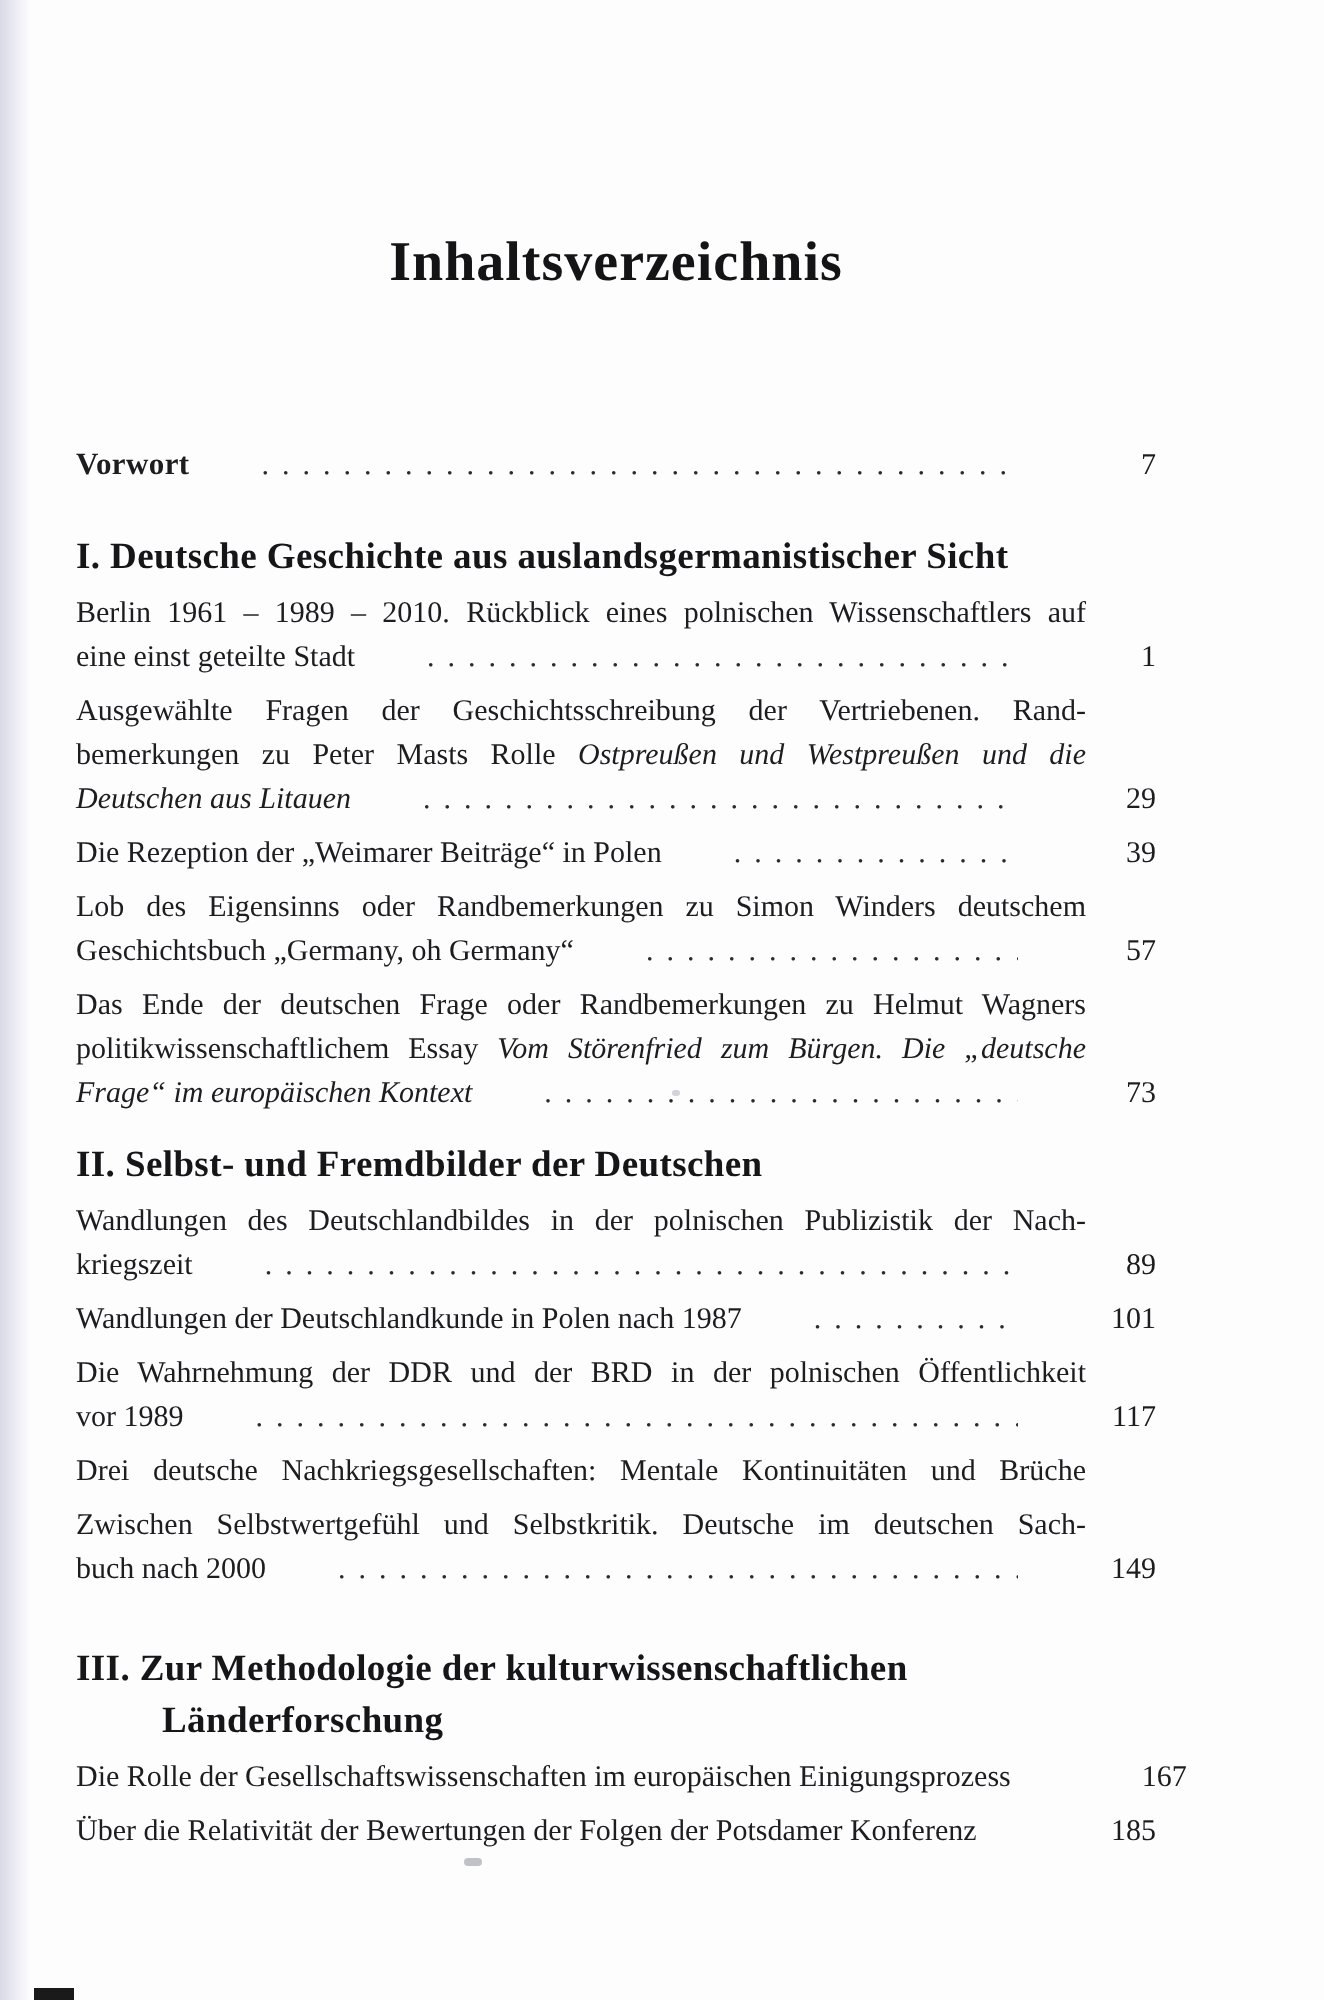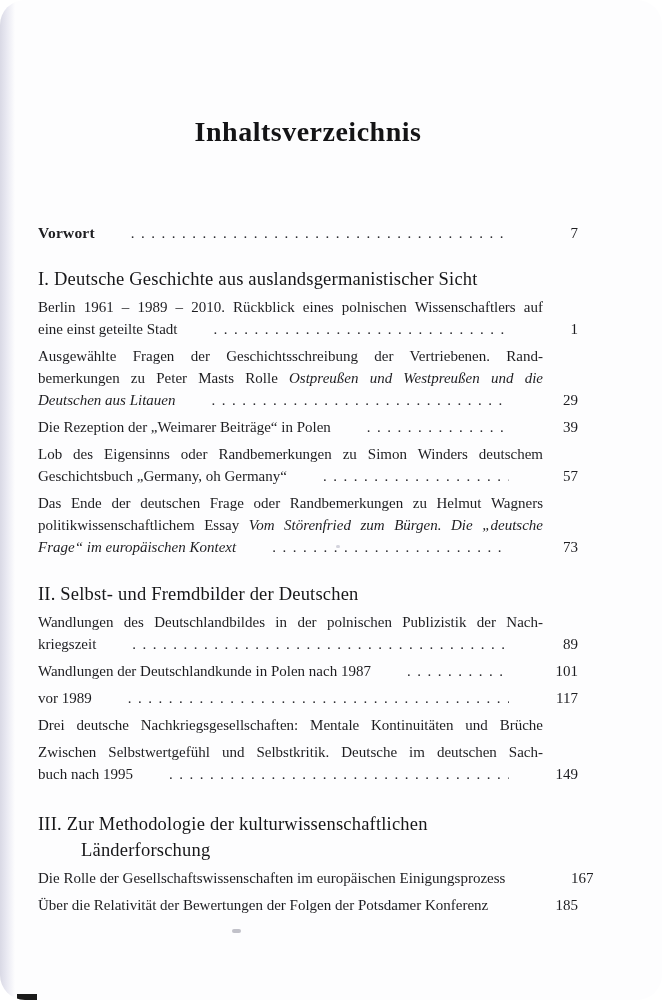--- a/index.html
+++ b/index.html
@@ -3,44 +3,43 @@
 <meta charset="utf-8">
 <style>
   html,body { margin:0; padding:0; background:#ffffff; }
   .page {
     position:relative;
     width:662px; height:1000px;
     background:#fdfdfe;
     overflow:hidden;
     font-family:"Liberation Serif","DejaVu Serif",serif;
     color:#1d1d20;
-    border-radius:25px;
   }
   
   .edge-band {
     position:absolute; left:0; top:0; bottom:0; width:15px;
     background:linear-gradient(90deg,#d9d9e5 0%,#e9e9f2 45%,#fdfdfe 100%);
   }
   .content {
     position:absolute; left:38px; top:0; width:540px;
   }
   .doc-title {
     margin-top:116px;
     text-align:center;
     font-size:28px; font-weight:bold;
     letter-spacing:.5px;
     color:#141416;
   }
   .row { display:flex; align-items:flex-start;gap:29px; }
   .front-row { margin-top:74px; font-size:15px; line-height:22px; }
   .front-label { font-weight:bold; font-size:15.5px; letter-spacing:.2px; flex-shrink:0; }
   .toc-section.s1 { margin-top:22px; }
-  .toc-section.s2 { margin-top:23px; }
+  .toc-section.s2 { margin-top:12px; }
   .toc-section.s3 { margin-top:26px; }
-  .section-heading { font-size:18.5px; font-weight:normal; line-height:26px; margin-bottom:4px; color:#161618; letter-spacing:.2px; }
+  .section-heading { font-size:18.5px; font-weight:bold; line-height:26px; margin-bottom:4px; color:#161618; letter-spacing:.2px; }
   .heading-indent { padding-left:43px; }
   .toc-entry { margin-bottom:5px; font-size:15px; line-height:22px; }
   .entry-line {
     white-space:nowrap;
     text-align:justify; text-align-last:justify;
     width:505px;
   }
   .entry-text { flex-shrink:0; }
   .dots {
     flex:1 1 auto; min-width:0;
@@ -135,33 +134,34 @@
             </div>
           </div>
           <div class="toc-entry">
             <div class="row">
               <span class="entry-text"><span>Wandlungen der Deutschlandkunde in Polen nach 1987</span></span>
               <span class="dots"></span>
               <span class="page-number">101</span>
             </div>
           </div>
           <div class="toc-entry">
+            <div class="entry-line"><span>Die Wahrnehmung der DDR und der BRD in der polnischen Öffentlichkeit</span></div>
             <div class="row">
               <span class="entry-text"><span>vor 1989</span></span>
               <span class="dots"></span>
               <span class="page-number">117</span>
             </div>
           </div>
           <div class="toc-entry">
             <div class="entry-line"><span>Drei deutsche Nachkriegsgesellschaften: Mentale Kontinuitäten und Brüche</span></div>
           </div>
           <div class="toc-entry">
             <div class="entry-line"><span>Zwischen Selbstwertgefühl und Selbstkritik. Deutsche im deutschen Sach-</span></div>
             <div class="row">
-              <span class="entry-text"><span>buch nach 1995</span></span>
+              <span class="entry-text"><span>buch nach 2000</span></span>
               <span class="dots"></span>
               <span class="page-number">149</span>
             </div>
           </div>
         </div>
         <div class="toc-section s3">
           <div class="section-heading">
             <div class="heading-line">III. Zur Methodologie der kulturwissenschaftlichen</div>
             <div class="heading-line heading-indent">Länderforschung</div>
           </div>

